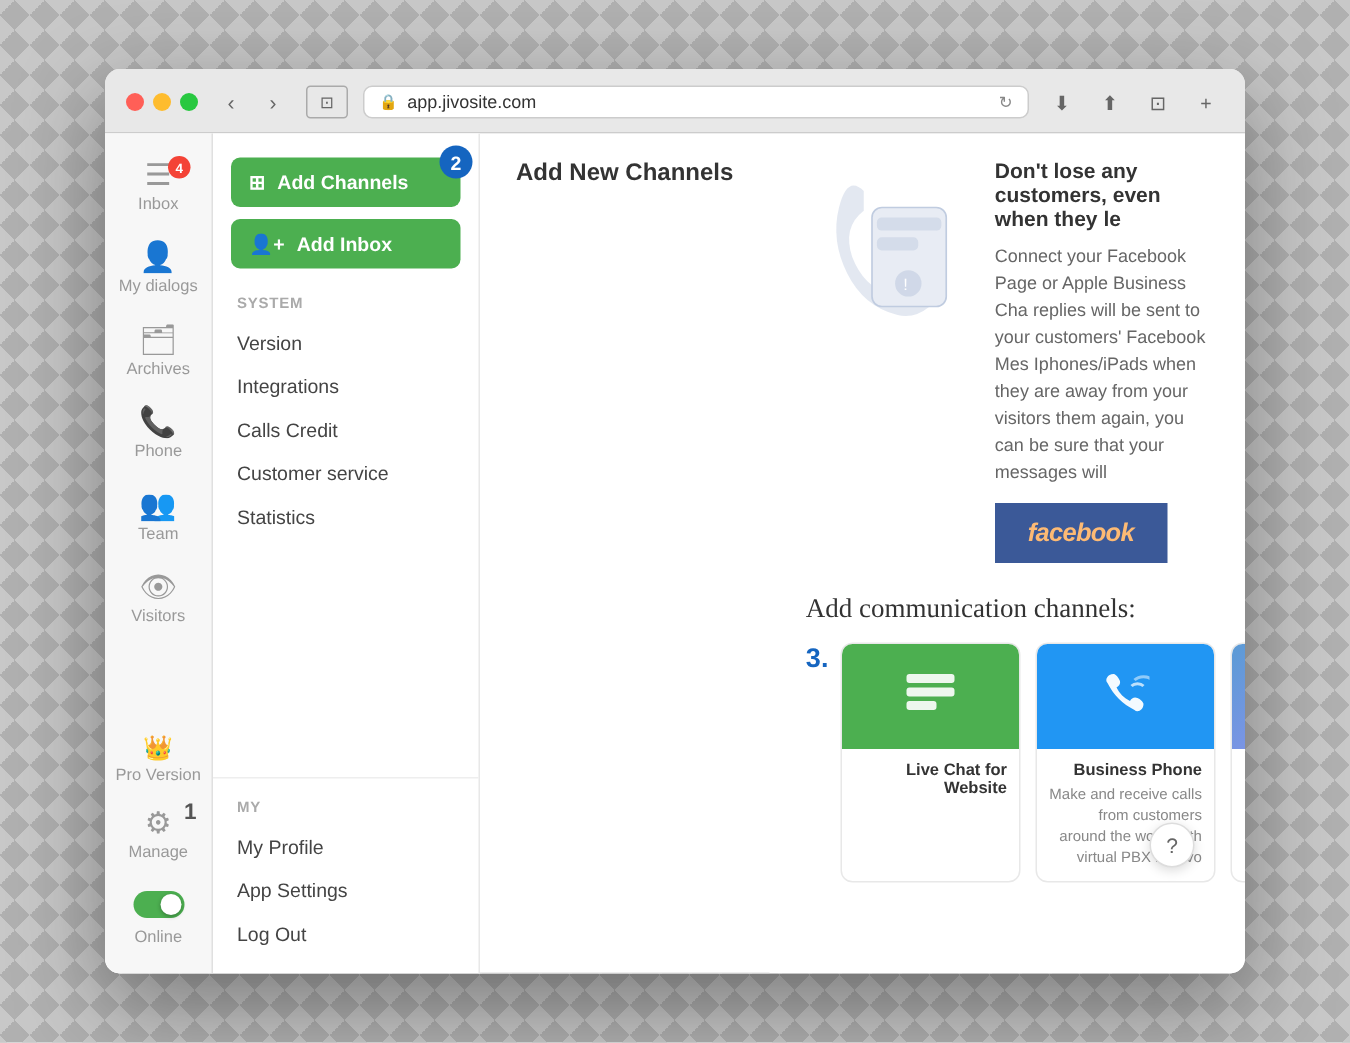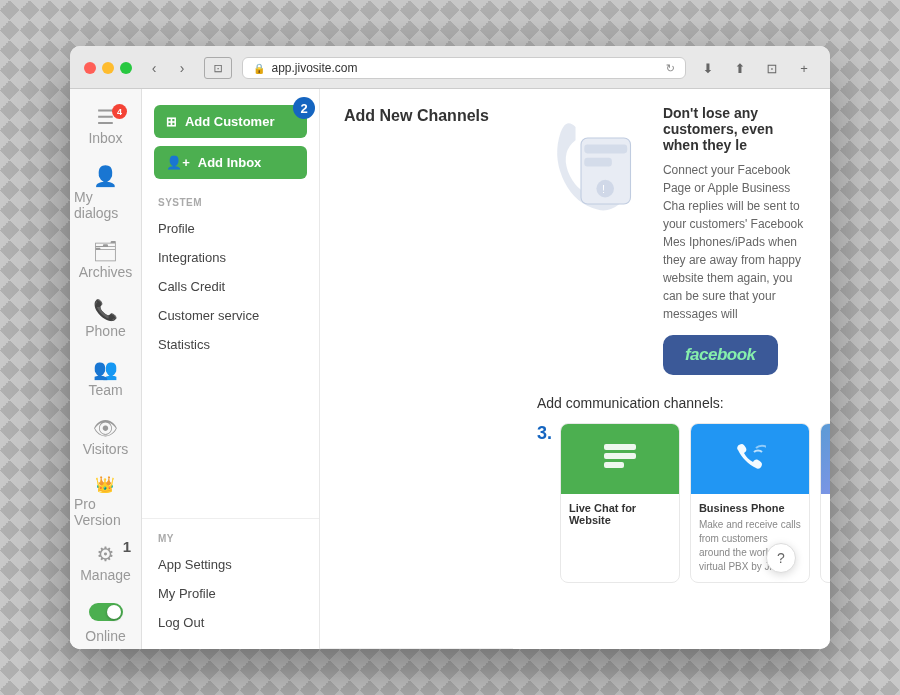--- a/index.html
+++ b/index.html
@@ -126,21 +126,21 @@
       cursor: pointer;
       width: 100%;
       position: relative;
     }
     .icon-item .icon-glyph {
       font-size: 20px;
       color: #999;
       line-height: 1;
     }
     .icon-item .icon-label {
-      font-size: 14px;
+      font-size: 11px;
       color: #999;
       margin-top: 3px;
     }
     .badge {
       position: absolute;
       top: 5px;
       right: 14px;
       background: #f44336;
       color: white;
       font-size: 9px;
@@ -273,24 +273,24 @@
       margin-bottom: 8px;
     }
     .promo-text p {
       font-size: 12px;
       color: #666;
       line-height: 1.5;
       margin-bottom: 12px;
     }
     .facebook-btn {
       background: #3b5998;
-      color: #86efac;
+      color: #fdba74;
       padding: 10px 22px;
       border: none;
-      border-radius: 10px;
+      border-radius: 0;
       font-size: 17px;
       font-weight: bold;
       cursor: pointer;
       font-style: italic;
       letter-spacing: -0.5px;
       display: inline-block;
     }
     .add-facebook-link {
       font-size: 11px;
       color: #888;
@@ -301,20 +301,21 @@
       display: flex;
       gap: 10px;
     }
     .channel-card {
       width: 120px;
       background: white;
       border: 1px solid #e8e8e8;
       border-radius: 8px;
       overflow: hidden;
       flex-shrink: 0;
+      text-align: right;
     }
     .card-icon-area {
       height: 70px;
       display: flex;
       align-items: center;
       justify-content: center;
     }
     .card-icon-area .channel-icon {
       font-size: 28px;
       color: white;
@@ -431,39 +432,39 @@
         <div class="icon-item">
           <div class="toggle-switch"></div>
           <span class="icon-label">Online</span>
         </div>
       </div>
     </div>
 
     <div class="main-sidebar">
       <button class="sidebar-action-btn btn-add-channels">
         <span>⊞</span>
-        <span>Add Customer</span>
+        <span>Add Channels</span>
         <span class="action-step-badge">2</span>
       </button>
       <button class="sidebar-action-btn btn-green">
         <span>👤+</span>
         <span>Add Inbox</span>
       </button>
 
       <div class="section-label">SYSTEM</div>
-      <div class="sidebar-nav-item">Profile</div>
+      <div class="sidebar-nav-item">Version</div>
       <div class="sidebar-nav-item">Integrations</div>
       <div class="sidebar-nav-item">Calls Credit</div>
       <div class="sidebar-nav-item">Customer service</div>
       <div class="sidebar-nav-item">Statistics</div>
 
       <div class="sidebar-section-my">
         <div class="section-label">MY</div>
+        <div class="sidebar-nav-item">My Profile</div>
         <div class="sidebar-nav-item">App Settings</div>
-        <div class="sidebar-nav-item">My Profile</div>
         <div class="sidebar-nav-item">Log Out</div>
       </div>
     </div>
 
     <div class="main-content">
       <div class="content-header">
         <h2>Add New Channels</h2>
       </div>
       <div class="content-body">
 
@@ -474,26 +475,26 @@
               <path d="M35 20 Q25 10 20 30 Q15 50 25 70 Q35 90 55 95 Q65 98 75 90 Q80 85 78 78 L65 72 Q60 85 50 82 Q35 78 28 60 Q22 42 35 32 Z" fill="#d0d8e8" opacity="0.6"></path>
               <rect x="40" y="30" width="45" height="60" rx="6" fill="#e8ecf4" stroke="#c0cce0" stroke-width="1"></rect>
               <rect x="43" y="36" width="39" height="8" rx="3" fill="#c0cce0" opacity="0.5"></rect>
               <rect x="43" y="48" width="25" height="8" rx="3" fill="#c0cce0" opacity="0.5"></rect>
               <circle cx="62" cy="76" r="8" fill="#c0cce0" opacity="0.6"></circle>
               <text x="59" y="80" fill="white" font-size="10">!</text>
             </svg>
           </div>
           <div class="promo-text">
             <h3>Don't lose any customers, even when they le</h3>
-            <p>Connect your Facebook Page or Apple Business Cha replies will be sent to your customers' Facebook Mes Iphones/iPads when they are away from happy website them again, you can be sure that your messages will</p>
+            <p>Connect your Facebook Page or Apple Business Cha replies will be sent to your customers' Facebook Mes Iphones/iPads when they are away from your visitors them again, you can be sure that your messages will</p>
             <button class="facebook-btn">facebook</button>
           </div>
         </div>
 
-        <div style="font-size:14px;color:#333;margin-bottom:12px;">Add communication channels:</div>
+        <div style="font-size:18px;color:#333;margin-bottom:12px;font-family:Liberation Serif, serif;">Add communication channels:</div>
 
         <div class="channel-cards-wrapper" style="position:relative;">
           <span style="color:#1565C0;font-size:18px;font-weight:bold;margin-right:4px;margin-top:0;">3.</span>
           <div class="channel-cards">
 
             <div class="channel-card">
               <div class="card-icon-area card-bg-green">
                 <span class="channel-icon">
                   <svg width="36" height="28" viewBox="0 0 36 28" fill="none">
                     <rect x="2" y="2" width="32" height="6" rx="2" fill="white" opacity="0.9"></rect>

